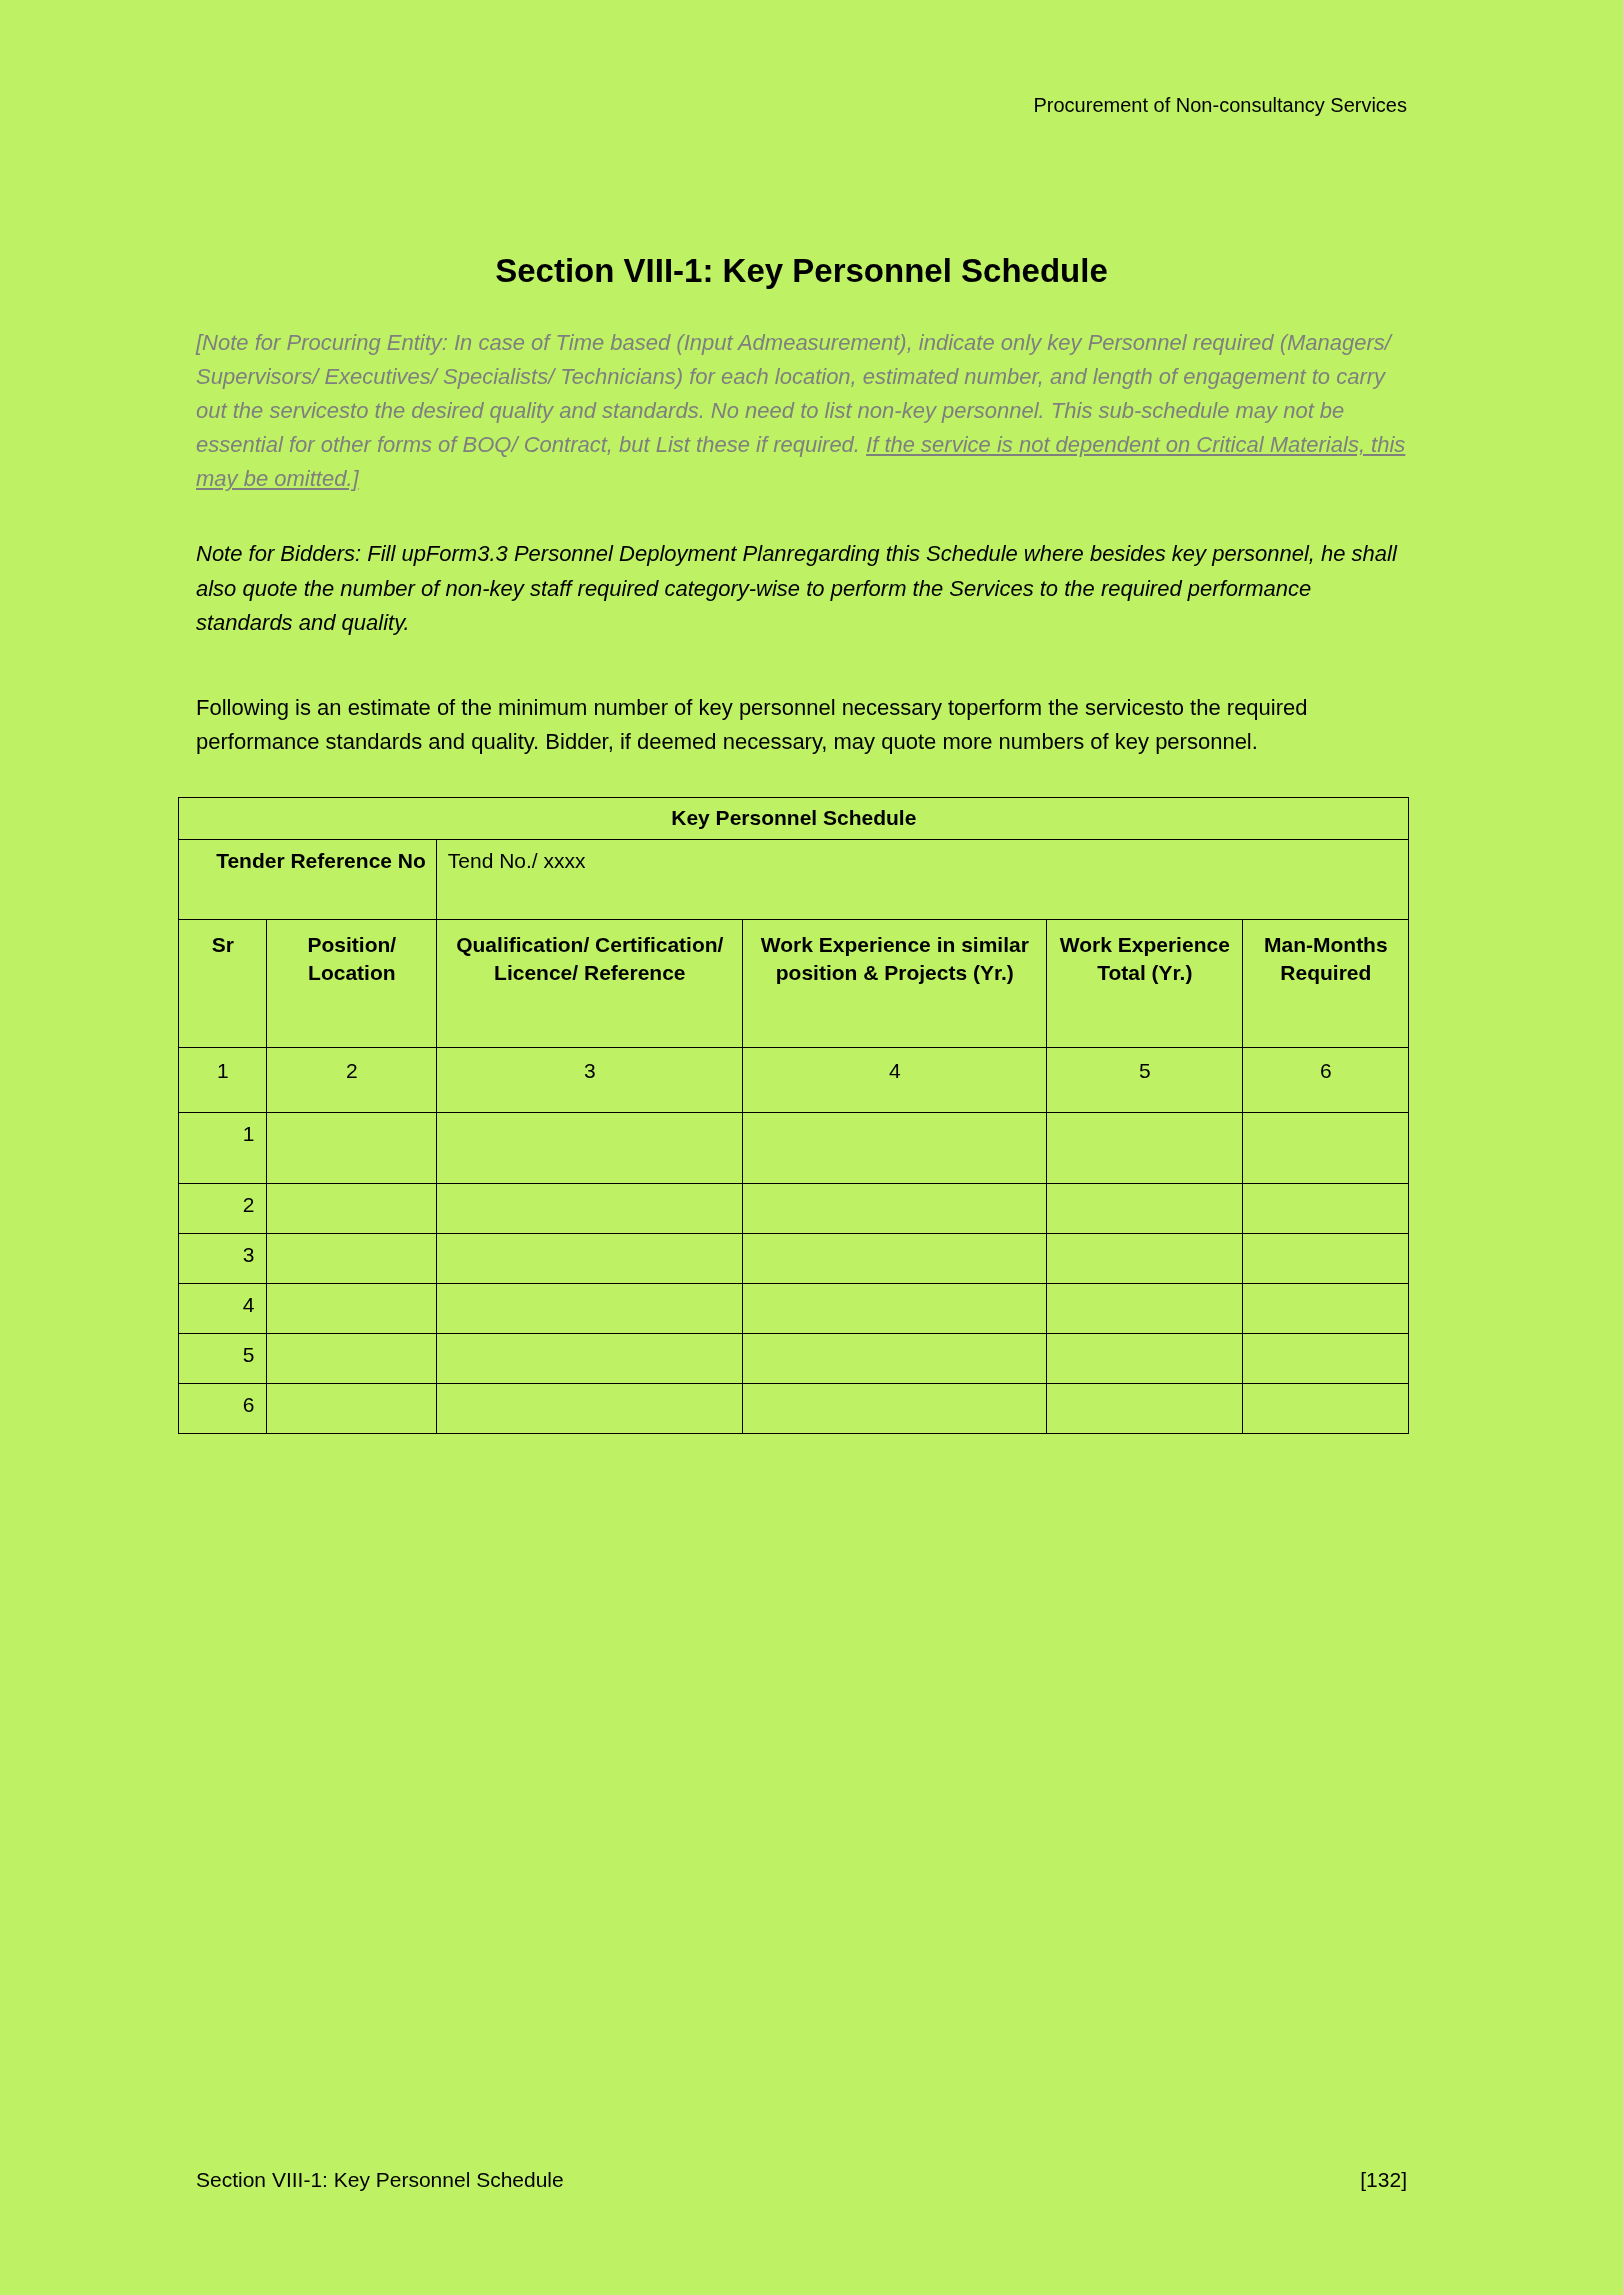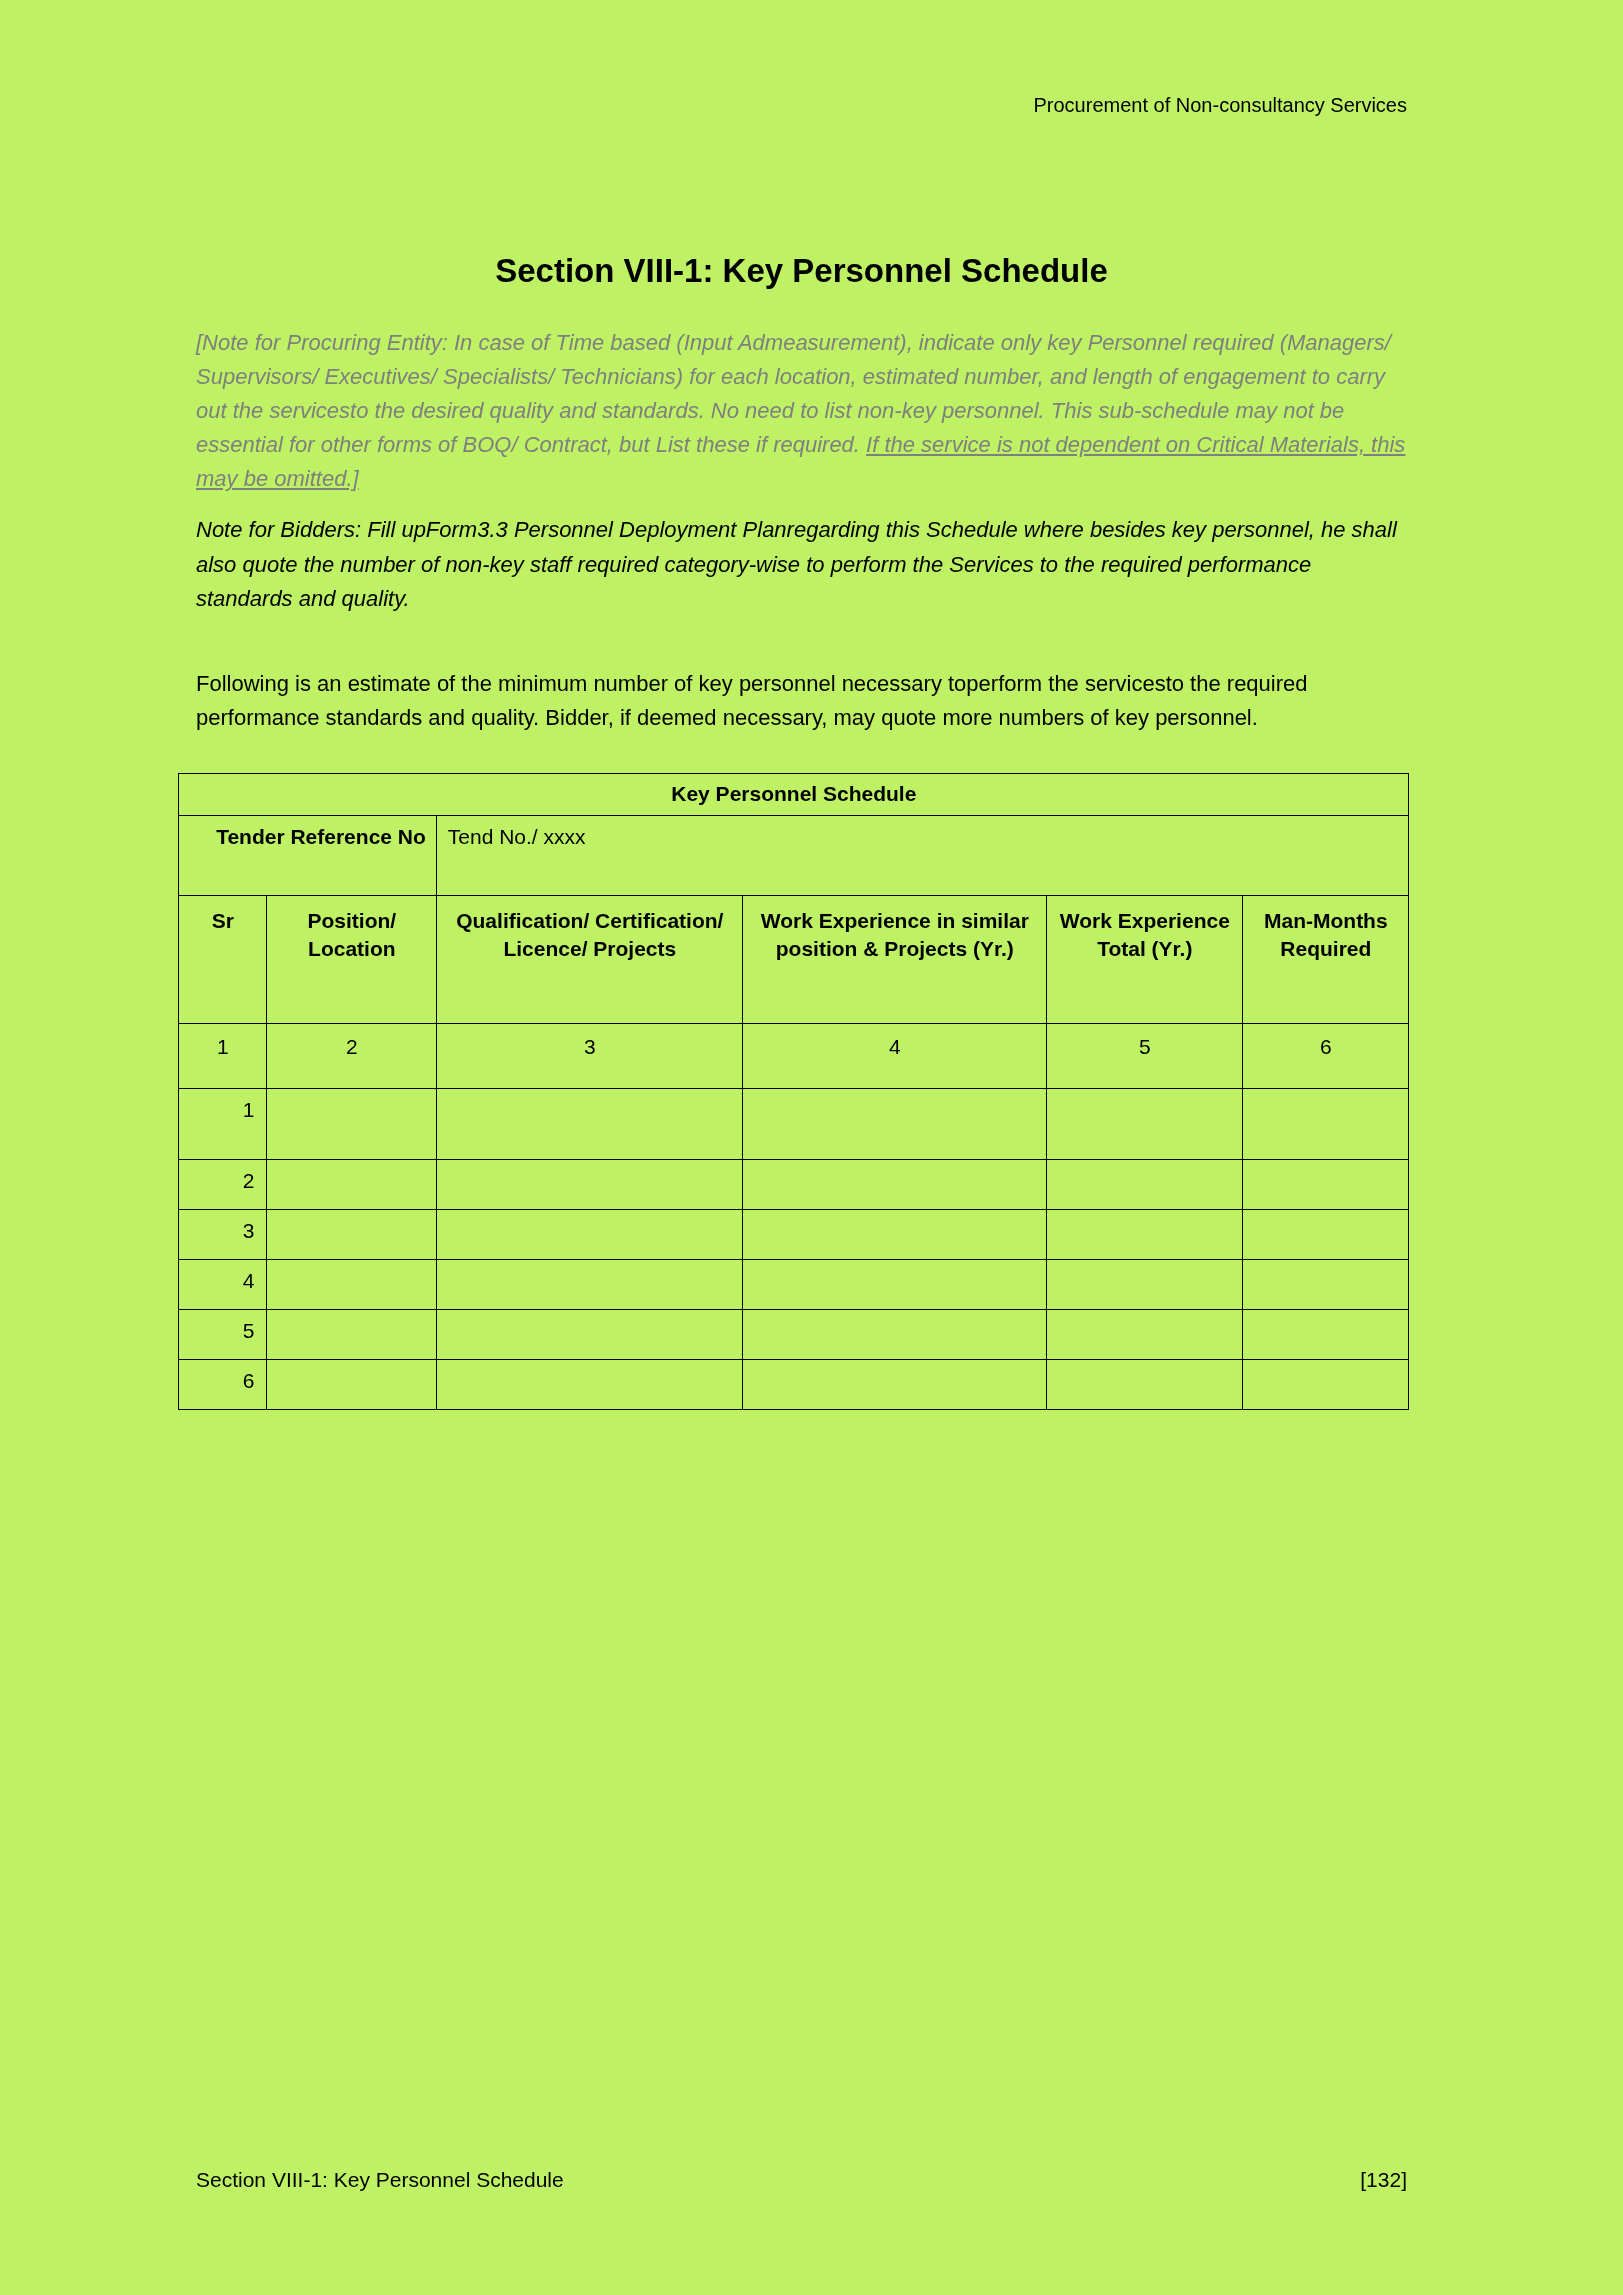--- a/index.html
+++ b/index.html
@@ -35,21 +35,21 @@
     font-style: italic;
     font-size: 22px;
     line-height: 1.55;
     margin-top: 36px;
   }
   .note-gray .underlined { text-decoration: underline; }
   .note-bidders {
     font-style: italic;
     font-size: 22px;
     line-height: 1.55;
-    margin-top: 17px;
+    margin-top: 41px;
   }
   .body-para {
     font-size: 22px;
     line-height: 1.55;
     margin-top: 51px;
   }
   table.kps-table {
     border-collapse: collapse;
     table-layout: fixed;
     width: 1230px;
@@ -133,21 +133,21 @@
       <tr>
         <td colspan="6" class="caption-cell">Key Personnel Schedule</td>
       </tr>
       <tr class="tender-ref-row">
         <td colspan="2" class="label-cell">Tender Reference No</td>
         <td colspan="4">Tend No./ xxxx</td>
       </tr>
       <tr class="col-header-row">
         <th>Sr</th>
         <th>Position/ Location</th>
-        <th>Qualification/ Certification/ Licence/ Projects</th>
+        <th>Qualification/ Certification/ Licence/ Reference</th>
         <th>Work Experience in similar position &amp; Projects (Yr.)</th>
         <th>Work Experience Total (Yr.)</th>
         <th>Man-Months Required</th>
       </tr>
       <tr class="col-number-row">
         <td>1</td>
         <td>2</td>
         <td>3</td>
         <td>4</td>
         <td>5</td>

